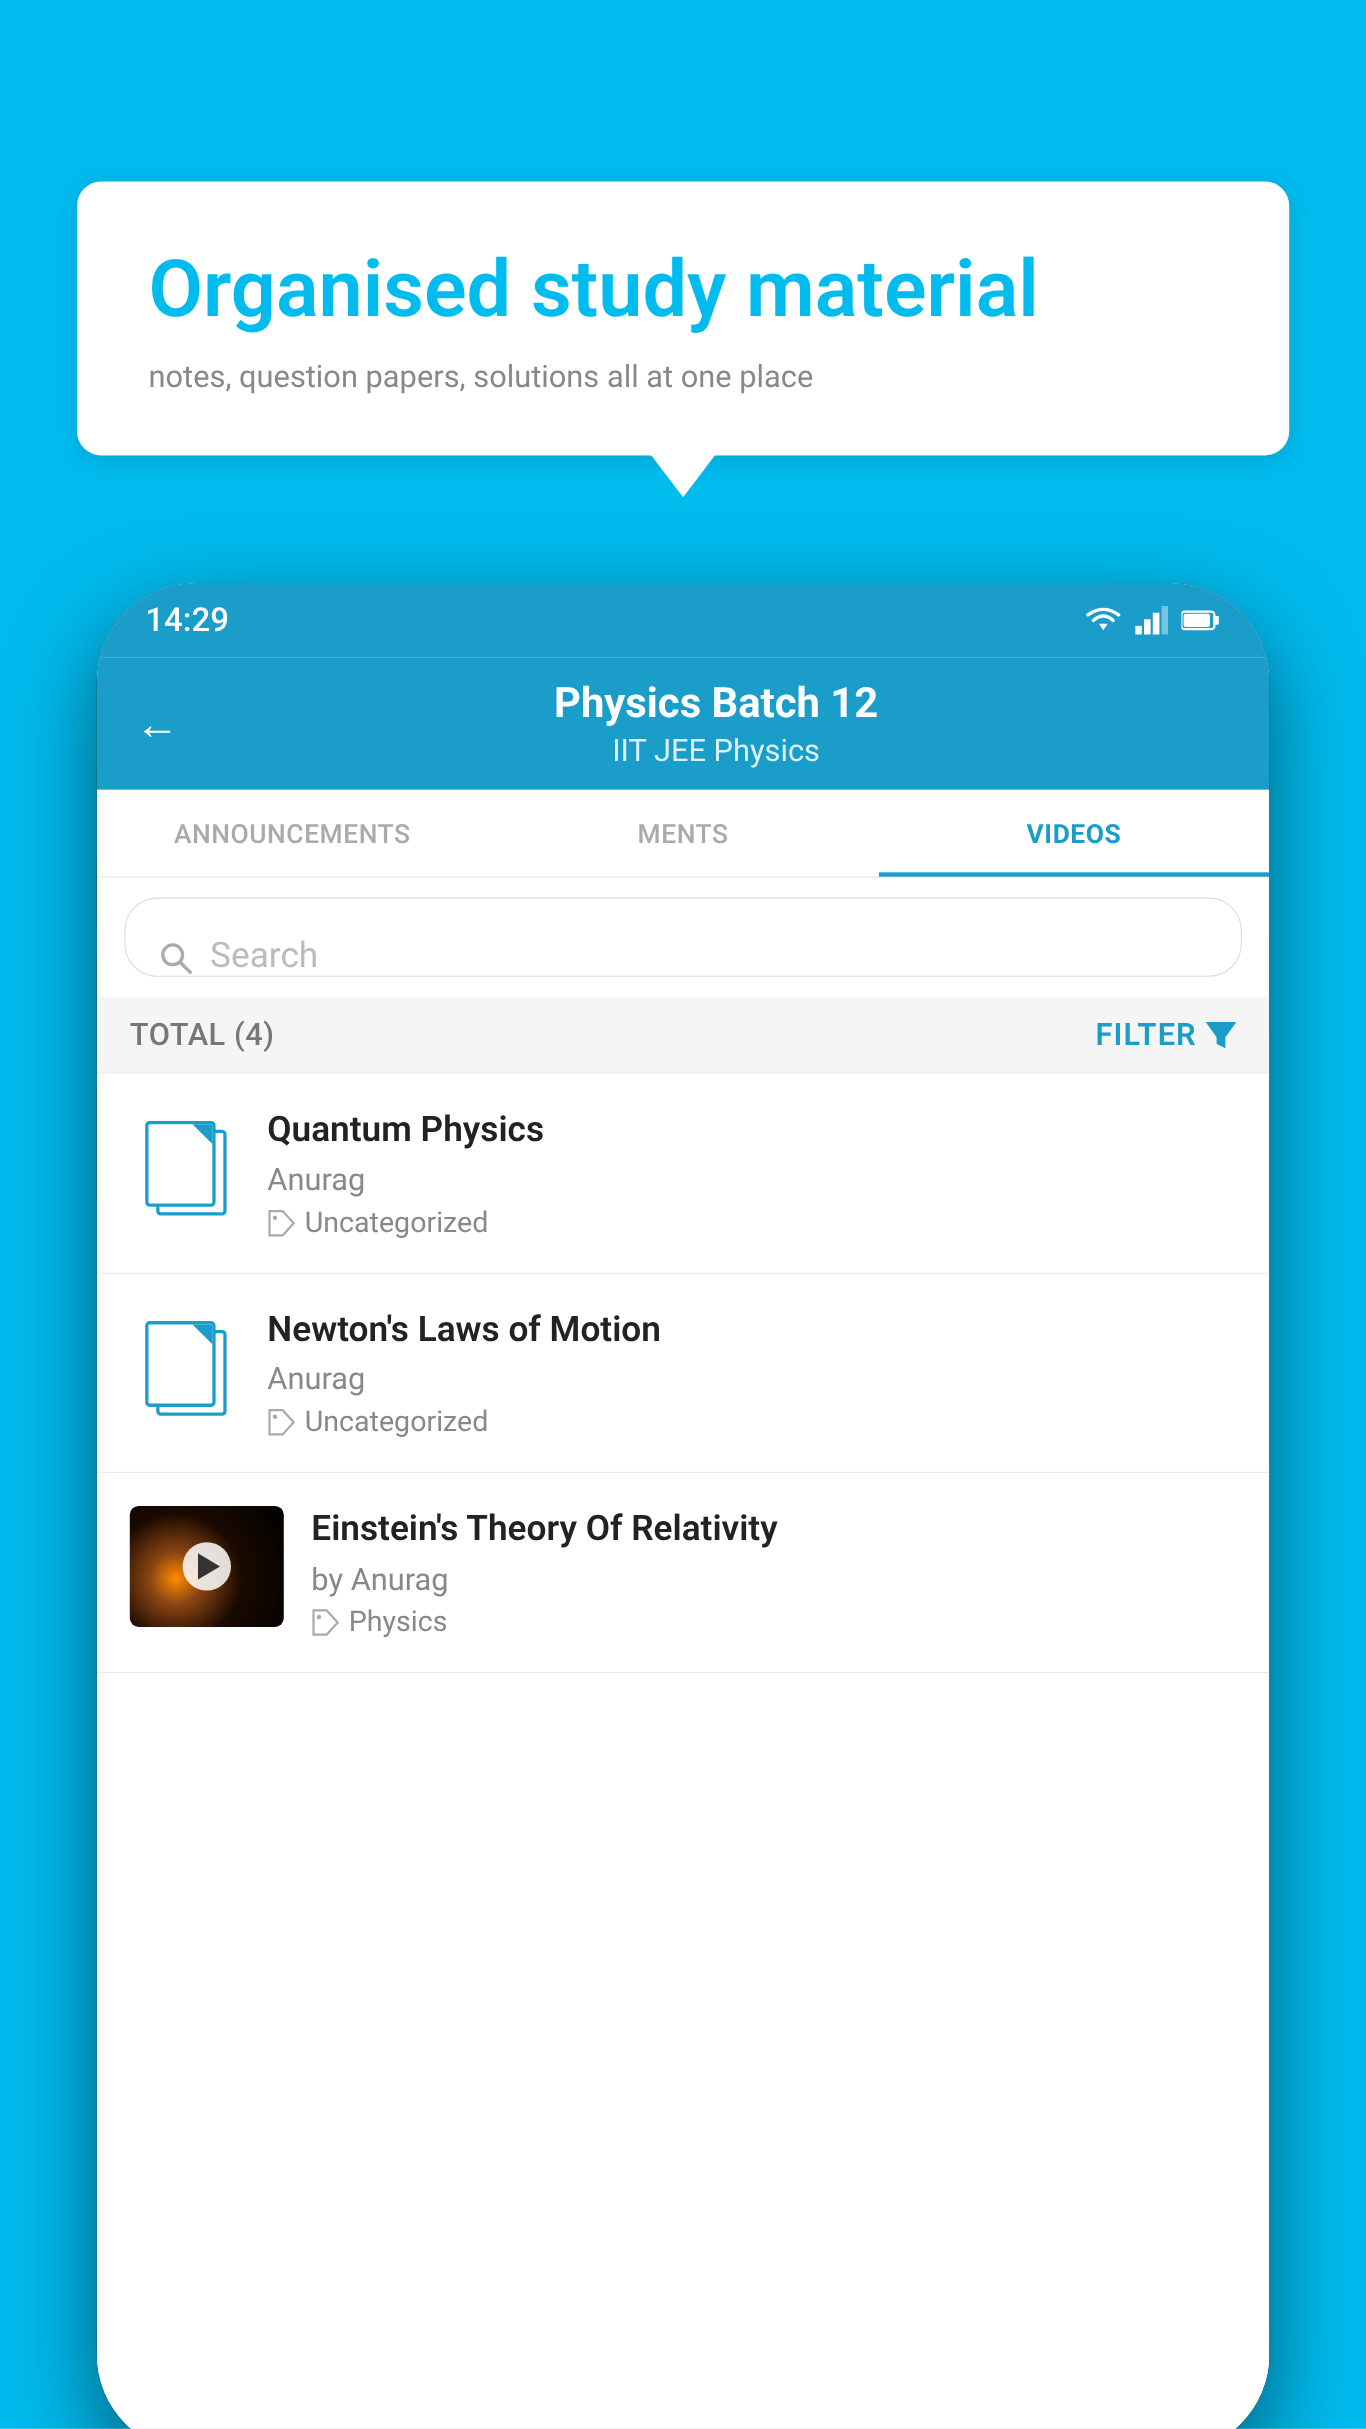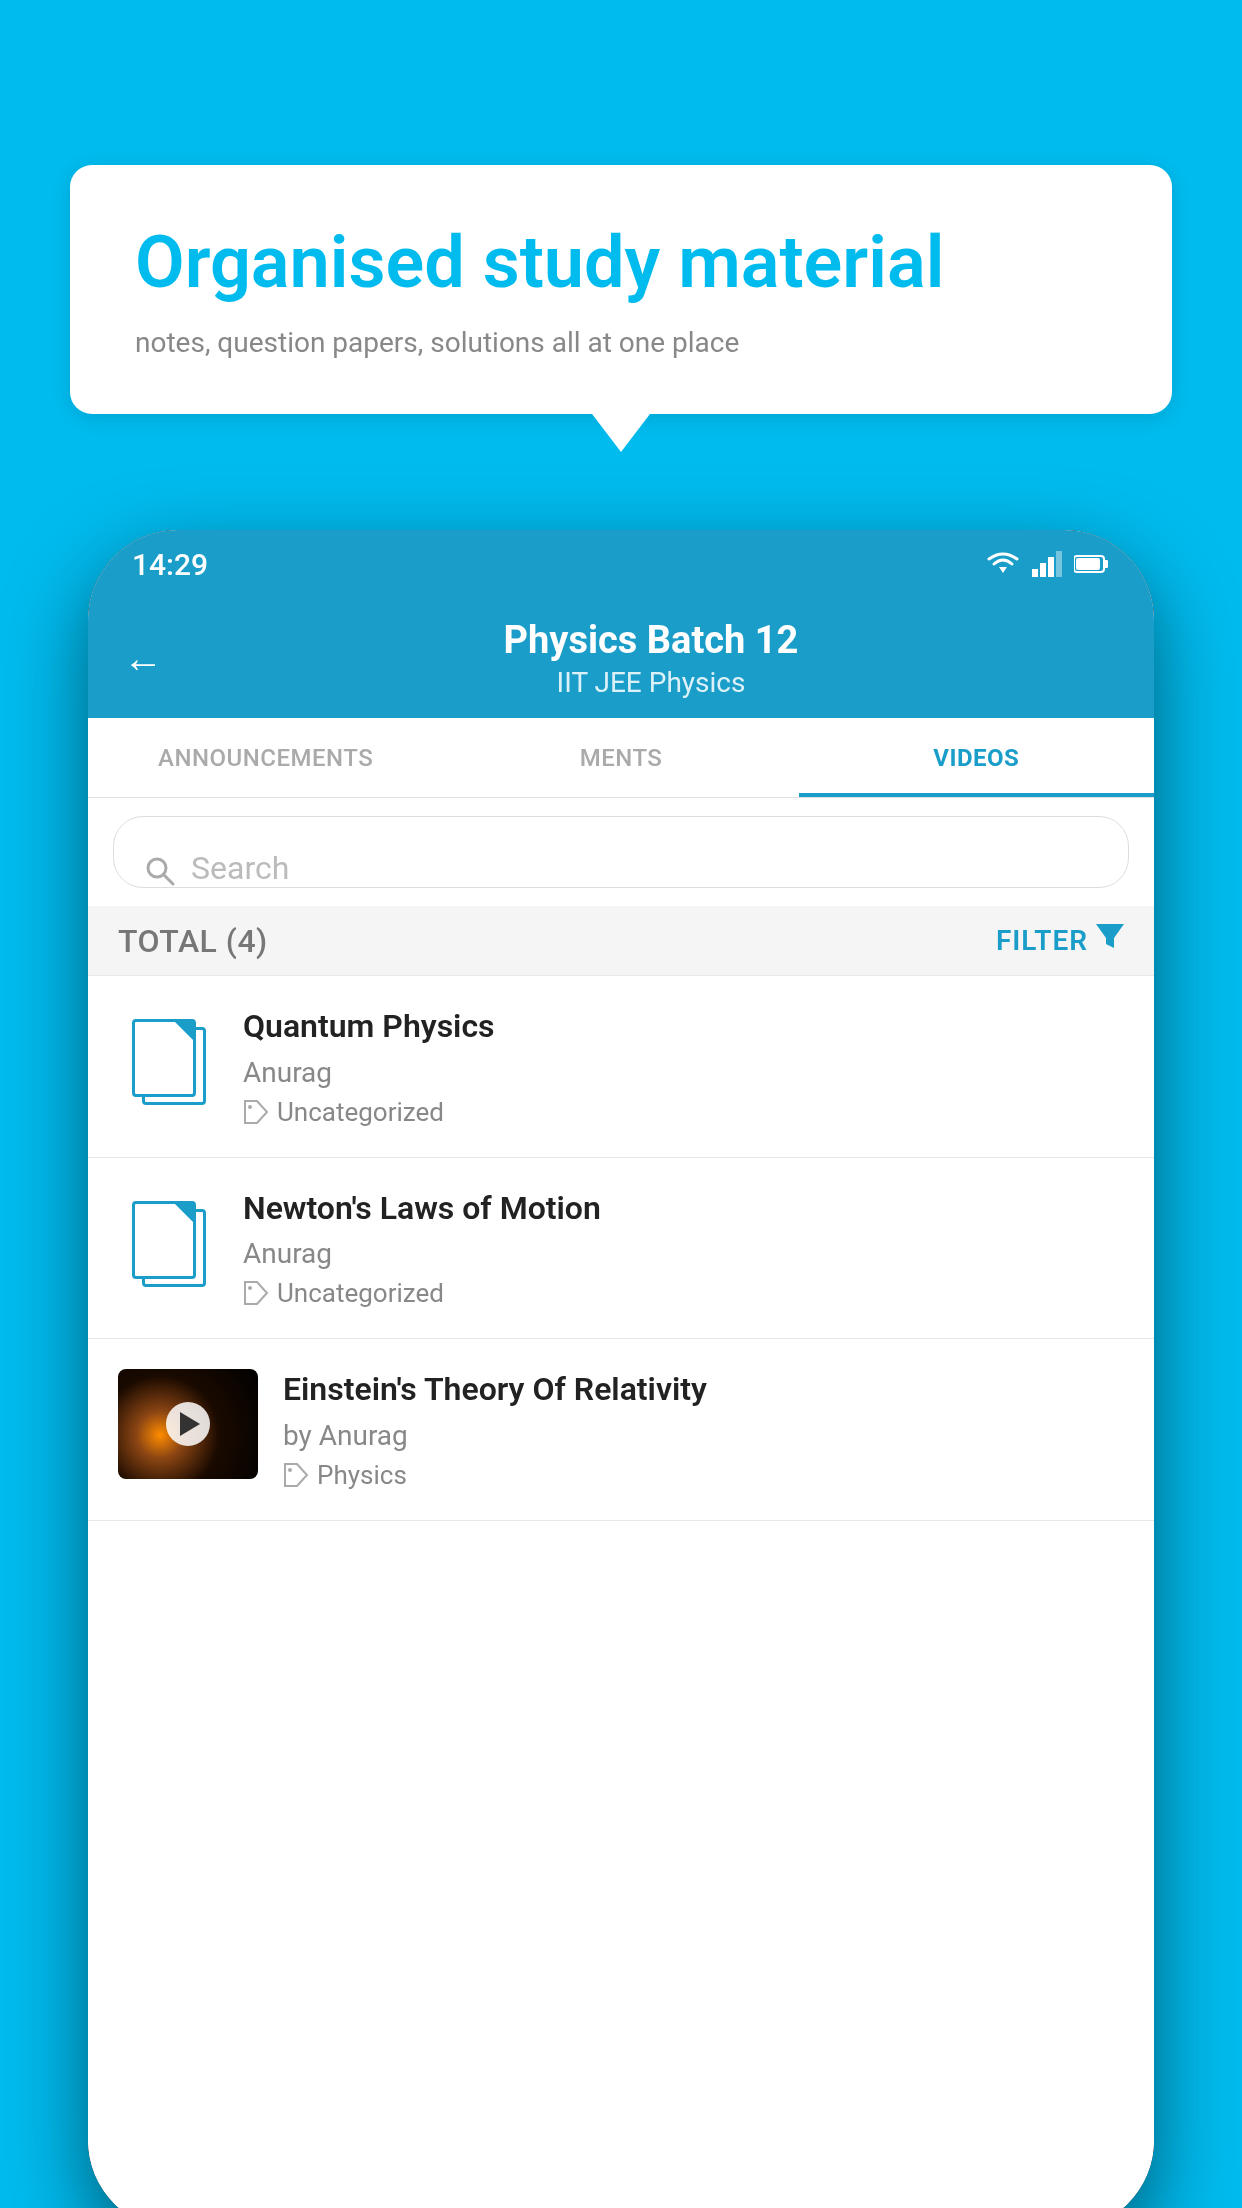--- a/index.html
+++ b/index.html
@@ -221,27 +221,28 @@
       height: 70px;
       display: flex;
       align-items: center;
       justify-content: space-between;
       padding: 0 30px;
       border-bottom: 1px solid #e8e8e8;
     }
 
     .total-count {
       color: #777;
-      font-size: 32px;
+      font-size: 28px;
       font-weight: 500;
       letter-spacing: 0.5px;
     }
 
     .filter-btn {
       display: flex;
+      align-items: center;
       gap: 8px;
       color: #1a9ec9;
       font-size: 28px;
       font-weight: 600;
       letter-spacing: 1px;
       cursor: pointer;
     }
 
     
     .video-list {

